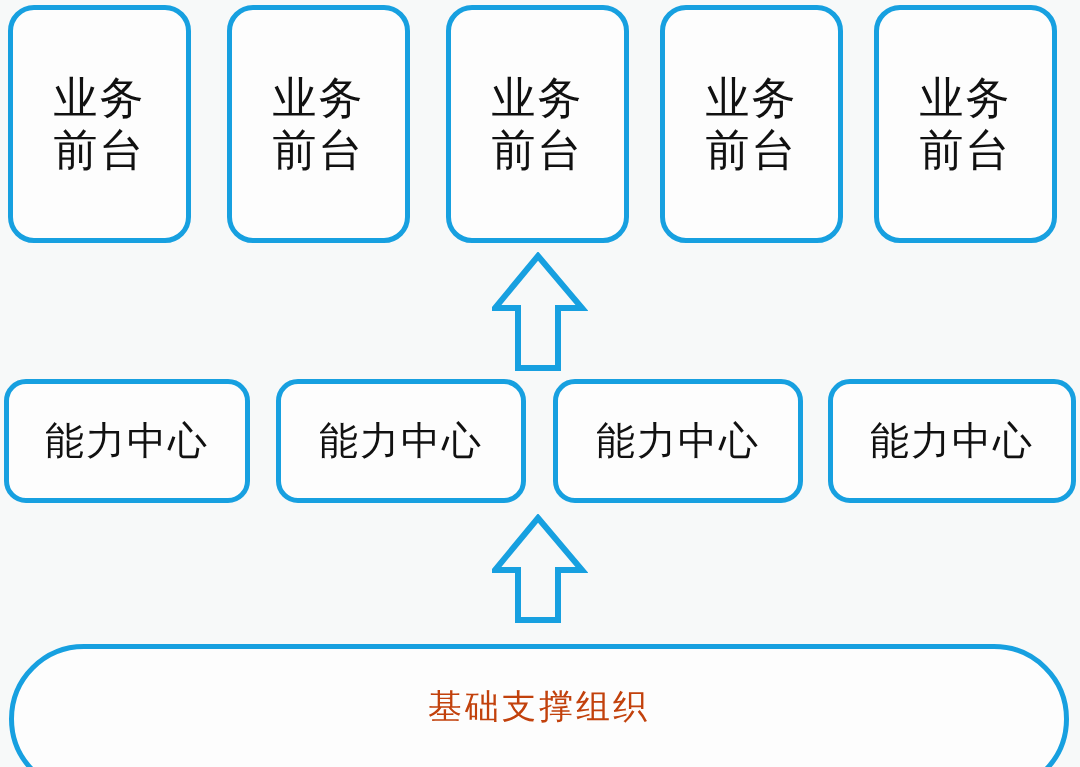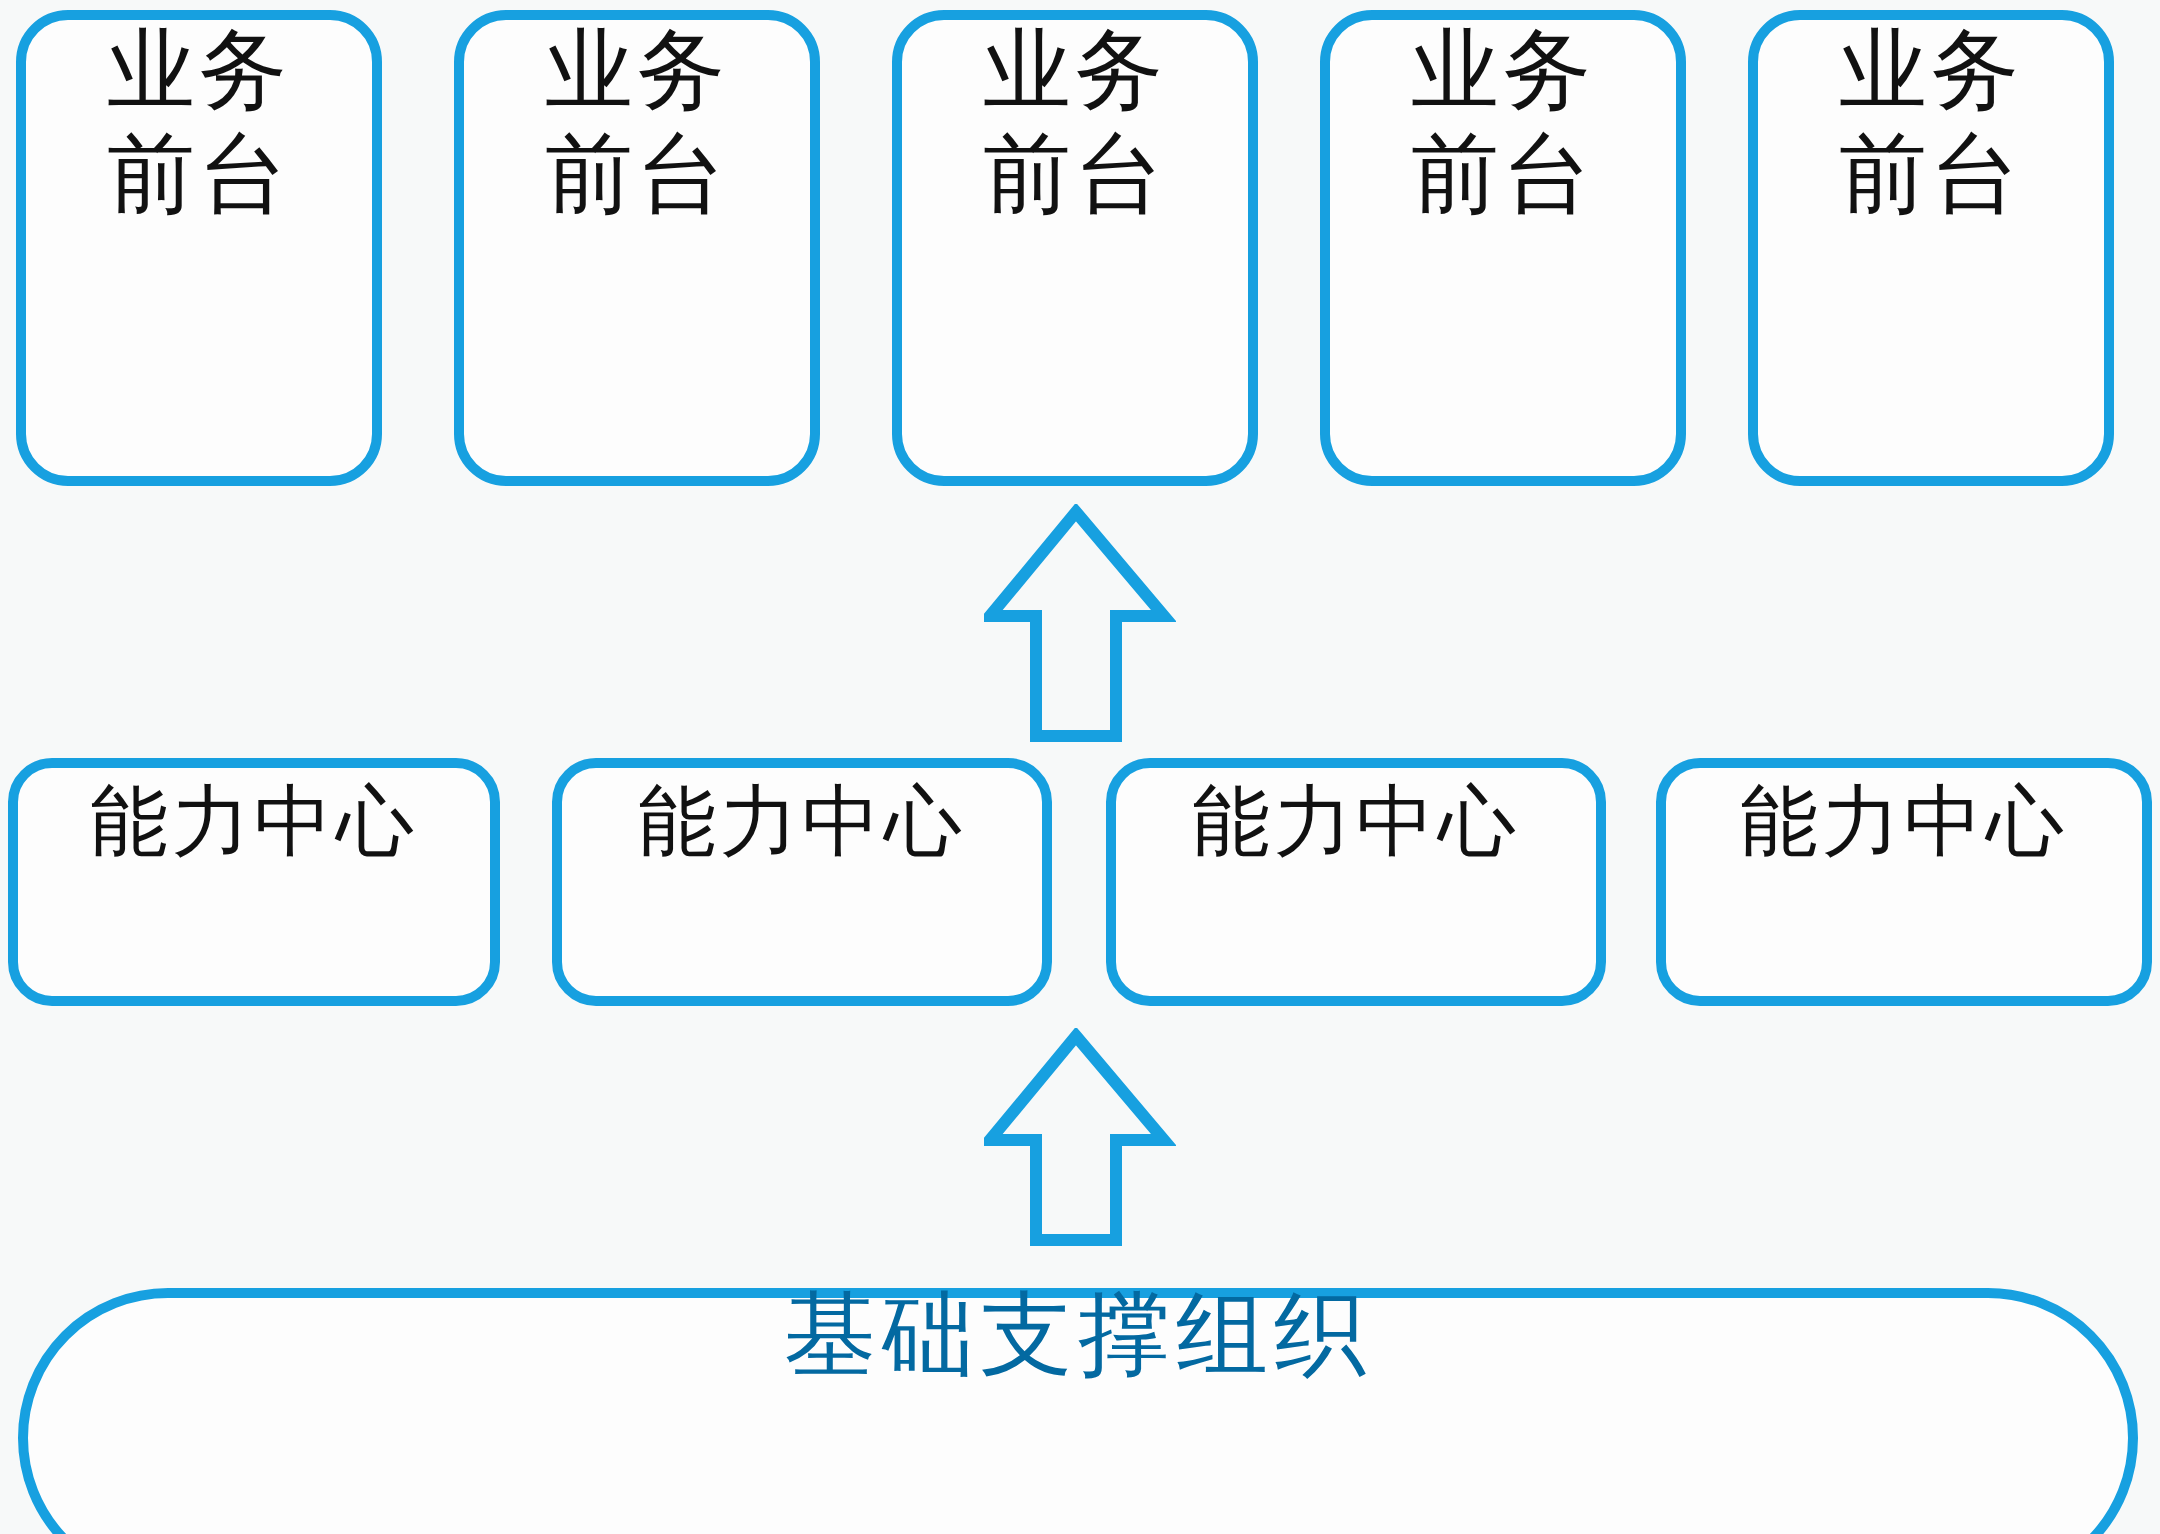--- a/index.html
+++ b/index.html
@@ -23,21 +23,21 @@
     width: 1080px;
     height: 767px;
   }
 
   .node {
     position: absolute;
     box-sizing: border-box;
     background: #fdfdfd;
     border: 5px solid #17a0e0;
     display: flex;
-    align-items: flex-start;
+    align-items: center;
     justify-content: center;
     text-align: center;
   }
 
   
   .front-card {
     top: 5px;
     width: 183px;
     height: 238px;
     border-radius: 26px;
@@ -75,22 +75,22 @@
 
   
   .foundation {
     left: 9px;
     top: 644px;
     width: 1060px;
     height: 150px;
     border-radius: 80px;
   }
   .foundation .label {
-    font-size: 46px;
-    color: #0369a1;
+    font-size: 34px;
+    color: #c2410c;
     letter-spacing: 3px;
     white-space: nowrap;
     position: relative;
     top: -12px;
   }
 
   
   .arrow {
     position: absolute;
   }

